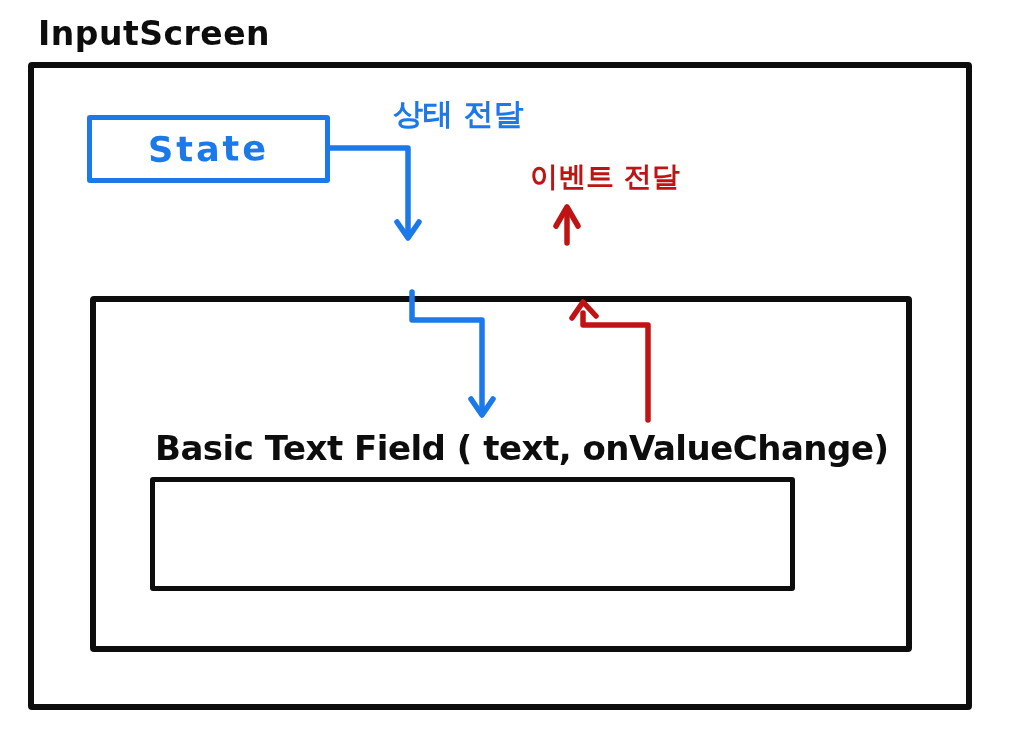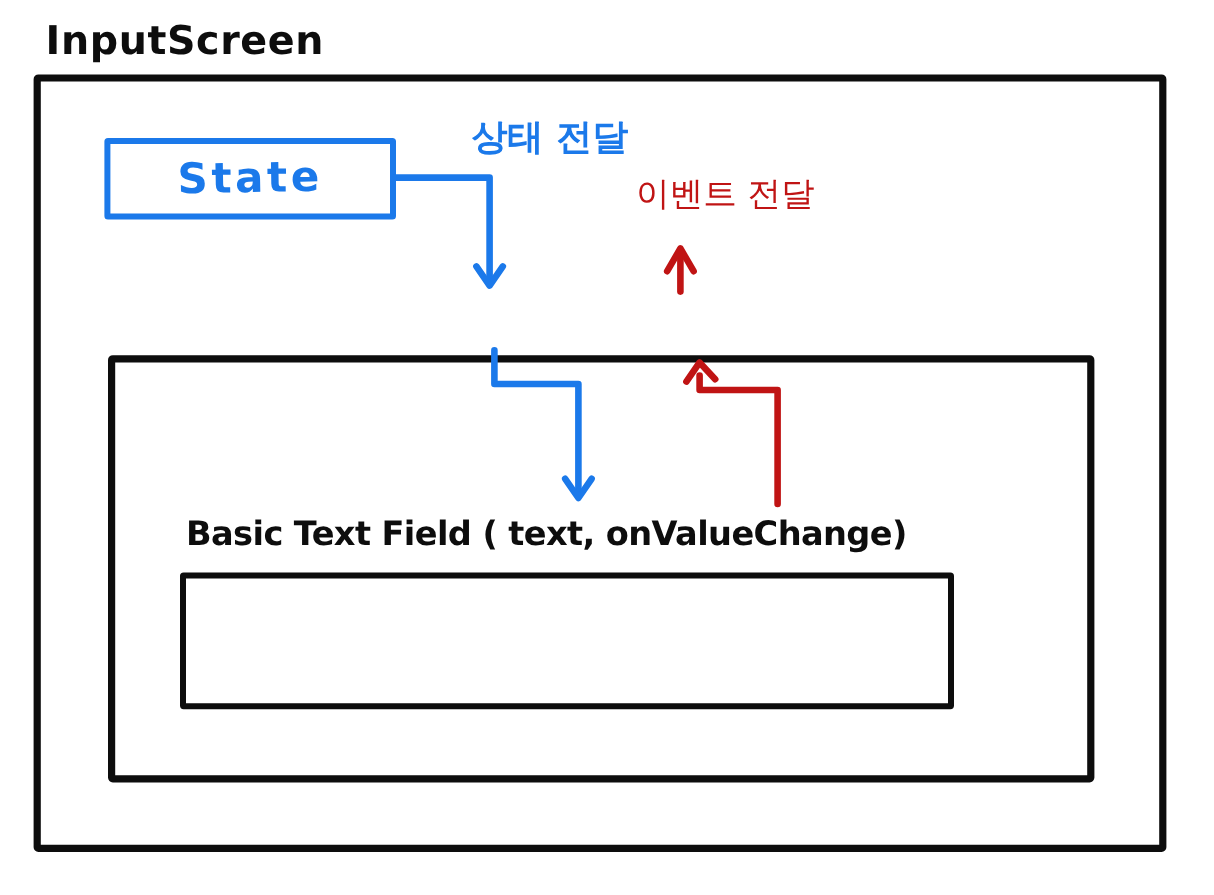--- a/index.html
+++ b/index.html
@@ -53,34 +53,34 @@
     transform: rotate(-1deg);
   }
 
   .label-blue {
     left: 393px; top: 94px;
     font-size: 30px; font-weight: bold;
     color: var(--blue);
     white-space: nowrap;
   }
   .label-red {
-    left: 530px; top: 143px;
-    font-size: 28px; font-weight: normal;
+    left: 530px; top: 158px;
+    font-size: 28px; font-weight: bold;
     color: var(--red);
     white-space: nowrap;
   }
 
   .sig {
     color: var(--ink);
     font-weight: bold;
     white-space: nowrap;
     letter-spacing: -0.5px;
   }
   .sig-input { left: 93px; top: 250px; font-size: 27px; }
-  .sig-basic { left: 155px; top: 428px; font-size: 28px; }
+  .sig-basic { left: 155px; top: 428px; font-size: 34px; }
 
   .middle-box {
     left: 90px; top: 296px;
     width: 822px; height: 356px;
     border: 6px solid var(--ink);
     border-radius: 4px;
     background: transparent;
   }
   .inner-box {
     left: 150px; top: 477px;

